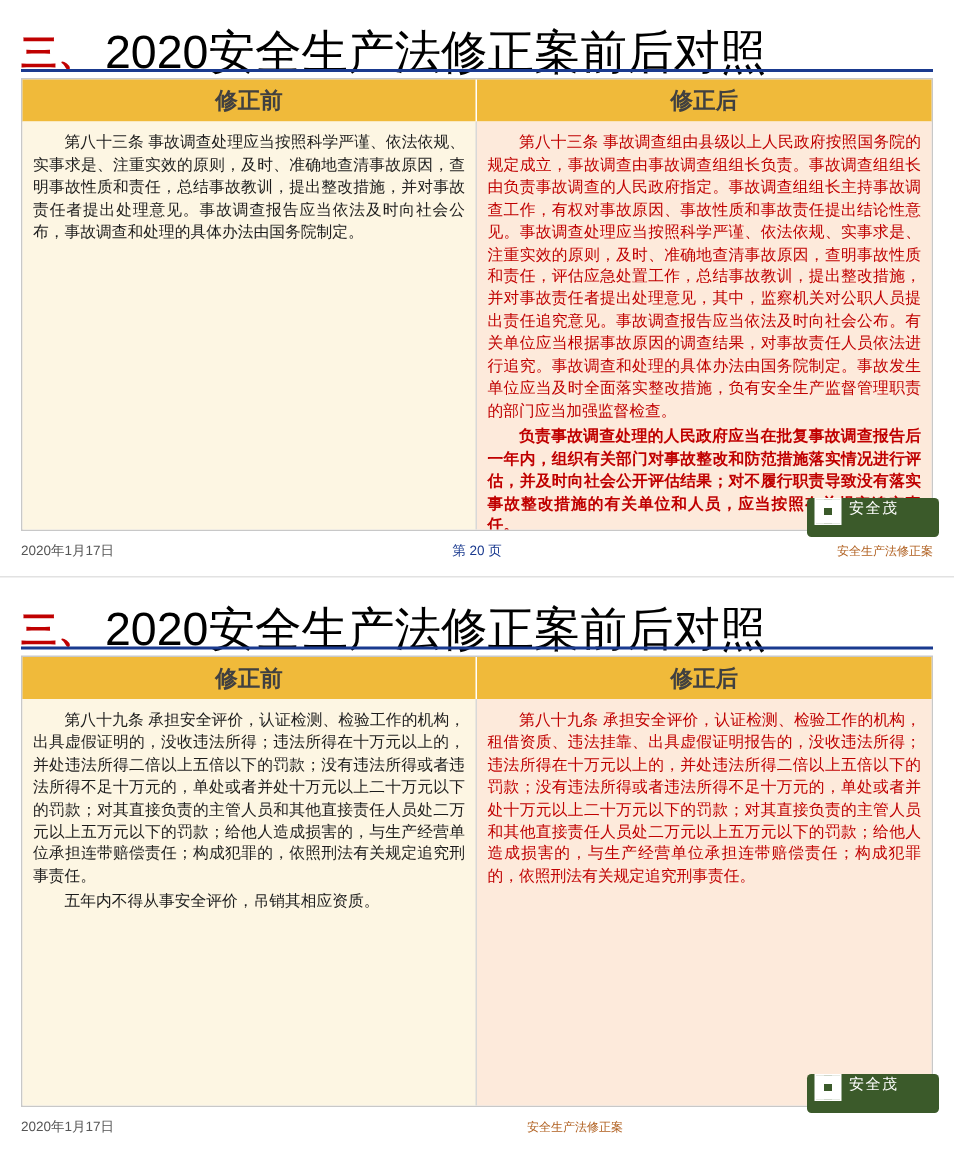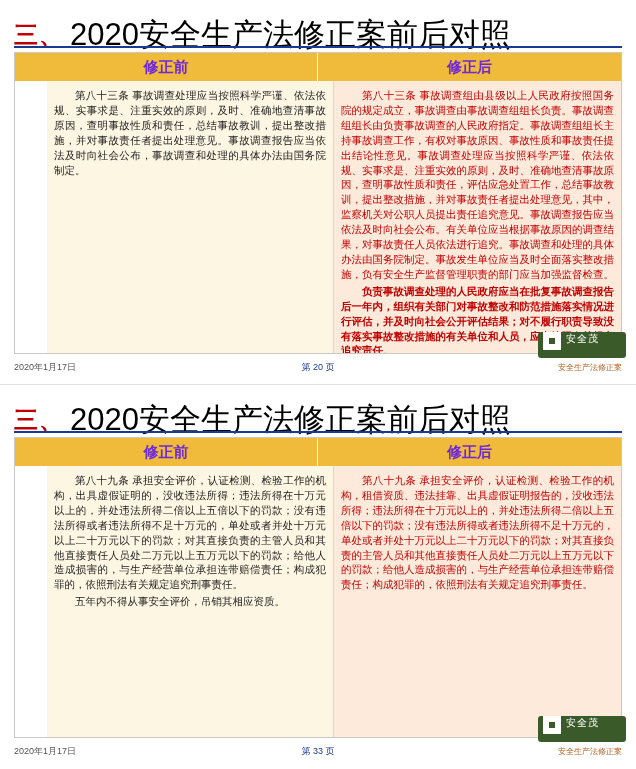--- a/index.html
+++ b/index.html
@@ -66,35 +66,34 @@
     border: 1px solid #c8c8c8;
   }
   .cmp-head {
     display: flex;
     height: 28px;
     flex: 0 0 28px;
   }
   .cmp-head > div {
     flex: 1 1 50%;
     background: #f0ba3a;
-    color: #6d28d9;
+    color: #404040;
     font-size: 15px;
     font-weight: bold;
     display: flex;
     align-items: center;
     justify-content: center;
     border-right: 1px solid #ffffff;
   }
   .cmp-head > div:last-child { border-right: none; }
 
   .cmp-body {
     display: flex;
     flex: 1 1 auto;
     min-height: 0;
-    margin-left: 32px;
   }
   .cell {
     flex: 1 1 50%;
     padding: 7px 7px 4px 7px;
     font-size: 10.5px;
     line-height: 1.42;
     text-align: justify;
     overflow: hidden;
   }
   .cell.left {
@@ -216,21 +215,20 @@
           <p class="ind">五年内不得从事安全评价，吊销其相应资质。</p>
         </div>
         <div class="cell right">
           <p class="ind">第八十九条  承担安全评价，认证检测、检验工作的机构，租借资质、违法挂靠、出具虚假证明报告的，没收违法所得；违法所得在十万元以上的，并处违法所得二倍以上五倍以下的罚款；没有违法所得或者违法所得不足十万元的，单处或者并处十万元以上二十万元以下的罚款；对其直接负责的主管人员和其他直接责任人员处二万元以上五万元以下的罚款；给他人造成损害的，与生产经营单位承担连带赔偿责任；构成犯罪的，依照刑法有关规定追究刑事责任。</p>
         </div>
       </div>
     </div>
 
     <div class="footer">
       <span class="f-date">2020年1月17日</span>
-      <span class="f-page">第 33 页</span>
       <span class="f-mark">安全生产法修正案</span>
     </div>
 
     <div class="badge">
       <span class="qr"></span>
       <span class="btxt">安全茂</span>
     </div>
   </section>
 
 </div>

